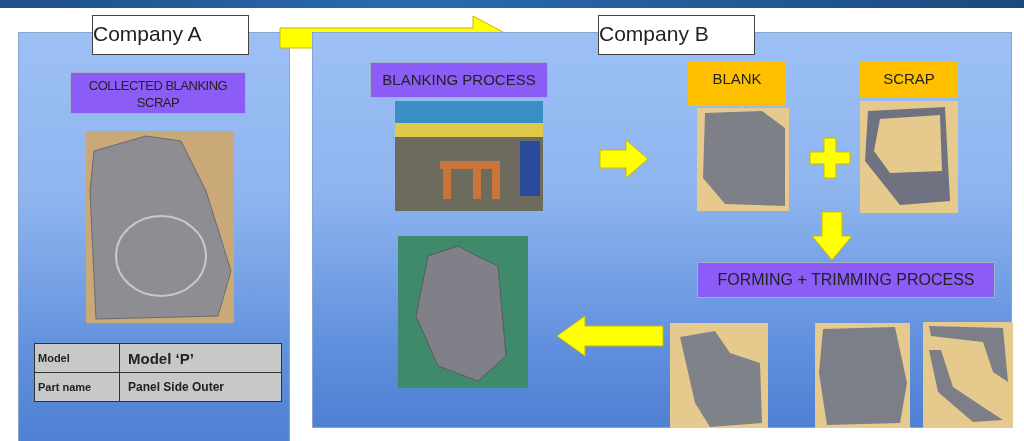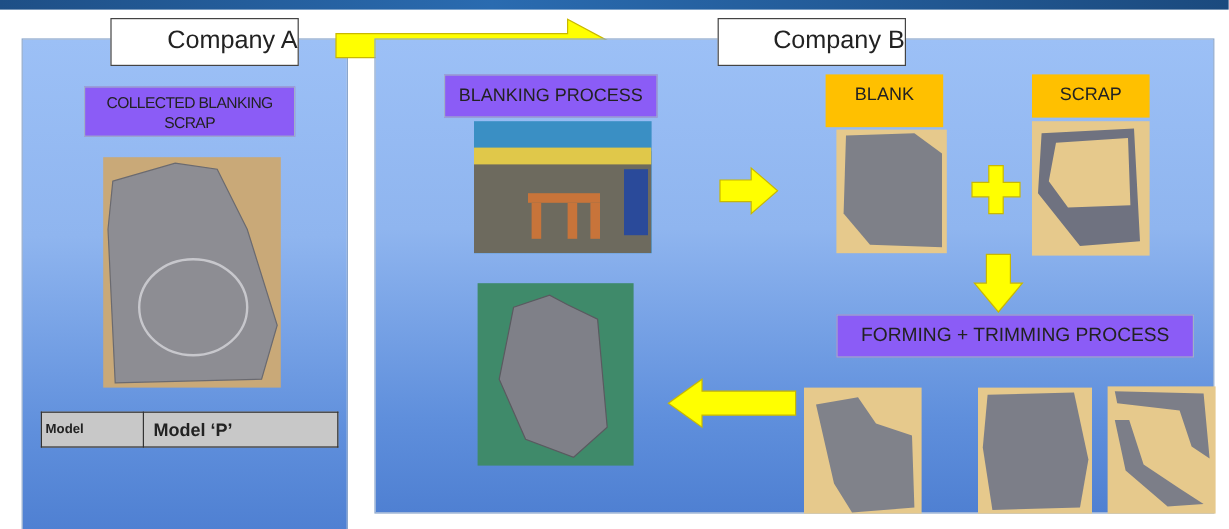--- a/index.html
+++ b/index.html
@@ -1,21 +1,21 @@
 <!DOCTYPE html>
 <html><head>
 <meta charset="utf-8">
 <style>
   html,body{margin:0;padding:0;}
   body{width:1024px;height:441px;position:relative;overflow:hidden;background:#ffffff;font-family:"Liberation Sans",sans-serif;}
   .topbar{position:absolute;left:0;top:0;width:1024px;height:8px;background:linear-gradient(90deg,#1e4f86,#2a6bb0 40%,#1b4a7e);}
   .panel{position:absolute;background:linear-gradient(180deg,#9cc0f6 0%,#8fb5ef 40%,#5f8fdc 80%,#4f80d2 100%);border:1px solid #8aa6cc;}
   #panelA{left:18px;top:32px;width:270px;height:409px;}
   #panelB{left:312px;top:32px;width:698px;height:394px;}
-  .titlebox{position:absolute;background:#fff;border:1px solid #444;font-size:21px;color:#222;text-align:right;line-height:36px;}
+  .titlebox{position:absolute;background:#fff;border:1px solid #444;font-size:21px;color:#222;text-align:left;line-height:36px;}
   #titleA{left:92px;top:15px;width:155px;height:38px;}
   #titleB{left:598px;top:15px;width:155px;height:38px;}
   .label{position:absolute;background:#8b5cf6;border:1px solid #9fb0c8;color:#222;text-align:center;}
   #lblScrapA{left:70px;top:72px;width:176px;height:42px;font-size:13px;line-height:17px;padding-top:4px;box-sizing:border-box;letter-spacing:-0.5px;}
   #lblBlanking{left:370px;top:62px;width:176px;height:34px;font-size:15px;line-height:34px;}
   #lblForming{left:697px;top:262px;width:296px;height:34px;font-size:16px;line-height:34px;}
   .orange{position:absolute;background:#ffc000;color:#222;text-align:center;font-size:15px;line-height:34px;}
   #lblBlank{left:688px;top:62px;width:98px;height:44px;}
   #lblScrap{left:860px;top:62px;width:98px;height:36px;}
   .photo{position:absolute;background:#e6c98c;overflow:hidden;}
@@ -39,20 +39,24 @@
     <path d="M8 20 L60 5 L95 10 L120 60 L145 140 L132 185 L10 188 L4 60 Z" fill="#8d8d93" stroke="#6a6a70"></path>
     <ellipse cx="75" cy="125" rx="45" ry="40" fill="none" stroke="#c7c7cc" stroke-width="2"></ellipse>
   </svg>
 </div>
 
 <table class="info">
   <tbody>
       <tr>
         <td style="width:78px">Model</td>
         <td class="val">Model ‘P’</td>
+      </tr>
+  <tr>
+        <td>Part name</td>
+        <td class="val">Panel Side Outer</td>
       </tr>
 </tbody>
   </table>
 
 <svg class="arrow" style="left:278px;top:14px" width="240" height="48">
   <path d="M2 14 L195 14 L195 2 L236 24 L195 46 L195 34 L2 34 Z" fill="#ffff00" stroke="#c9b800"></path>
 </svg>
 
 <div class="panel" id="panelB"></div>
 <div class="titlebox" id="titleB">Company B</div>

